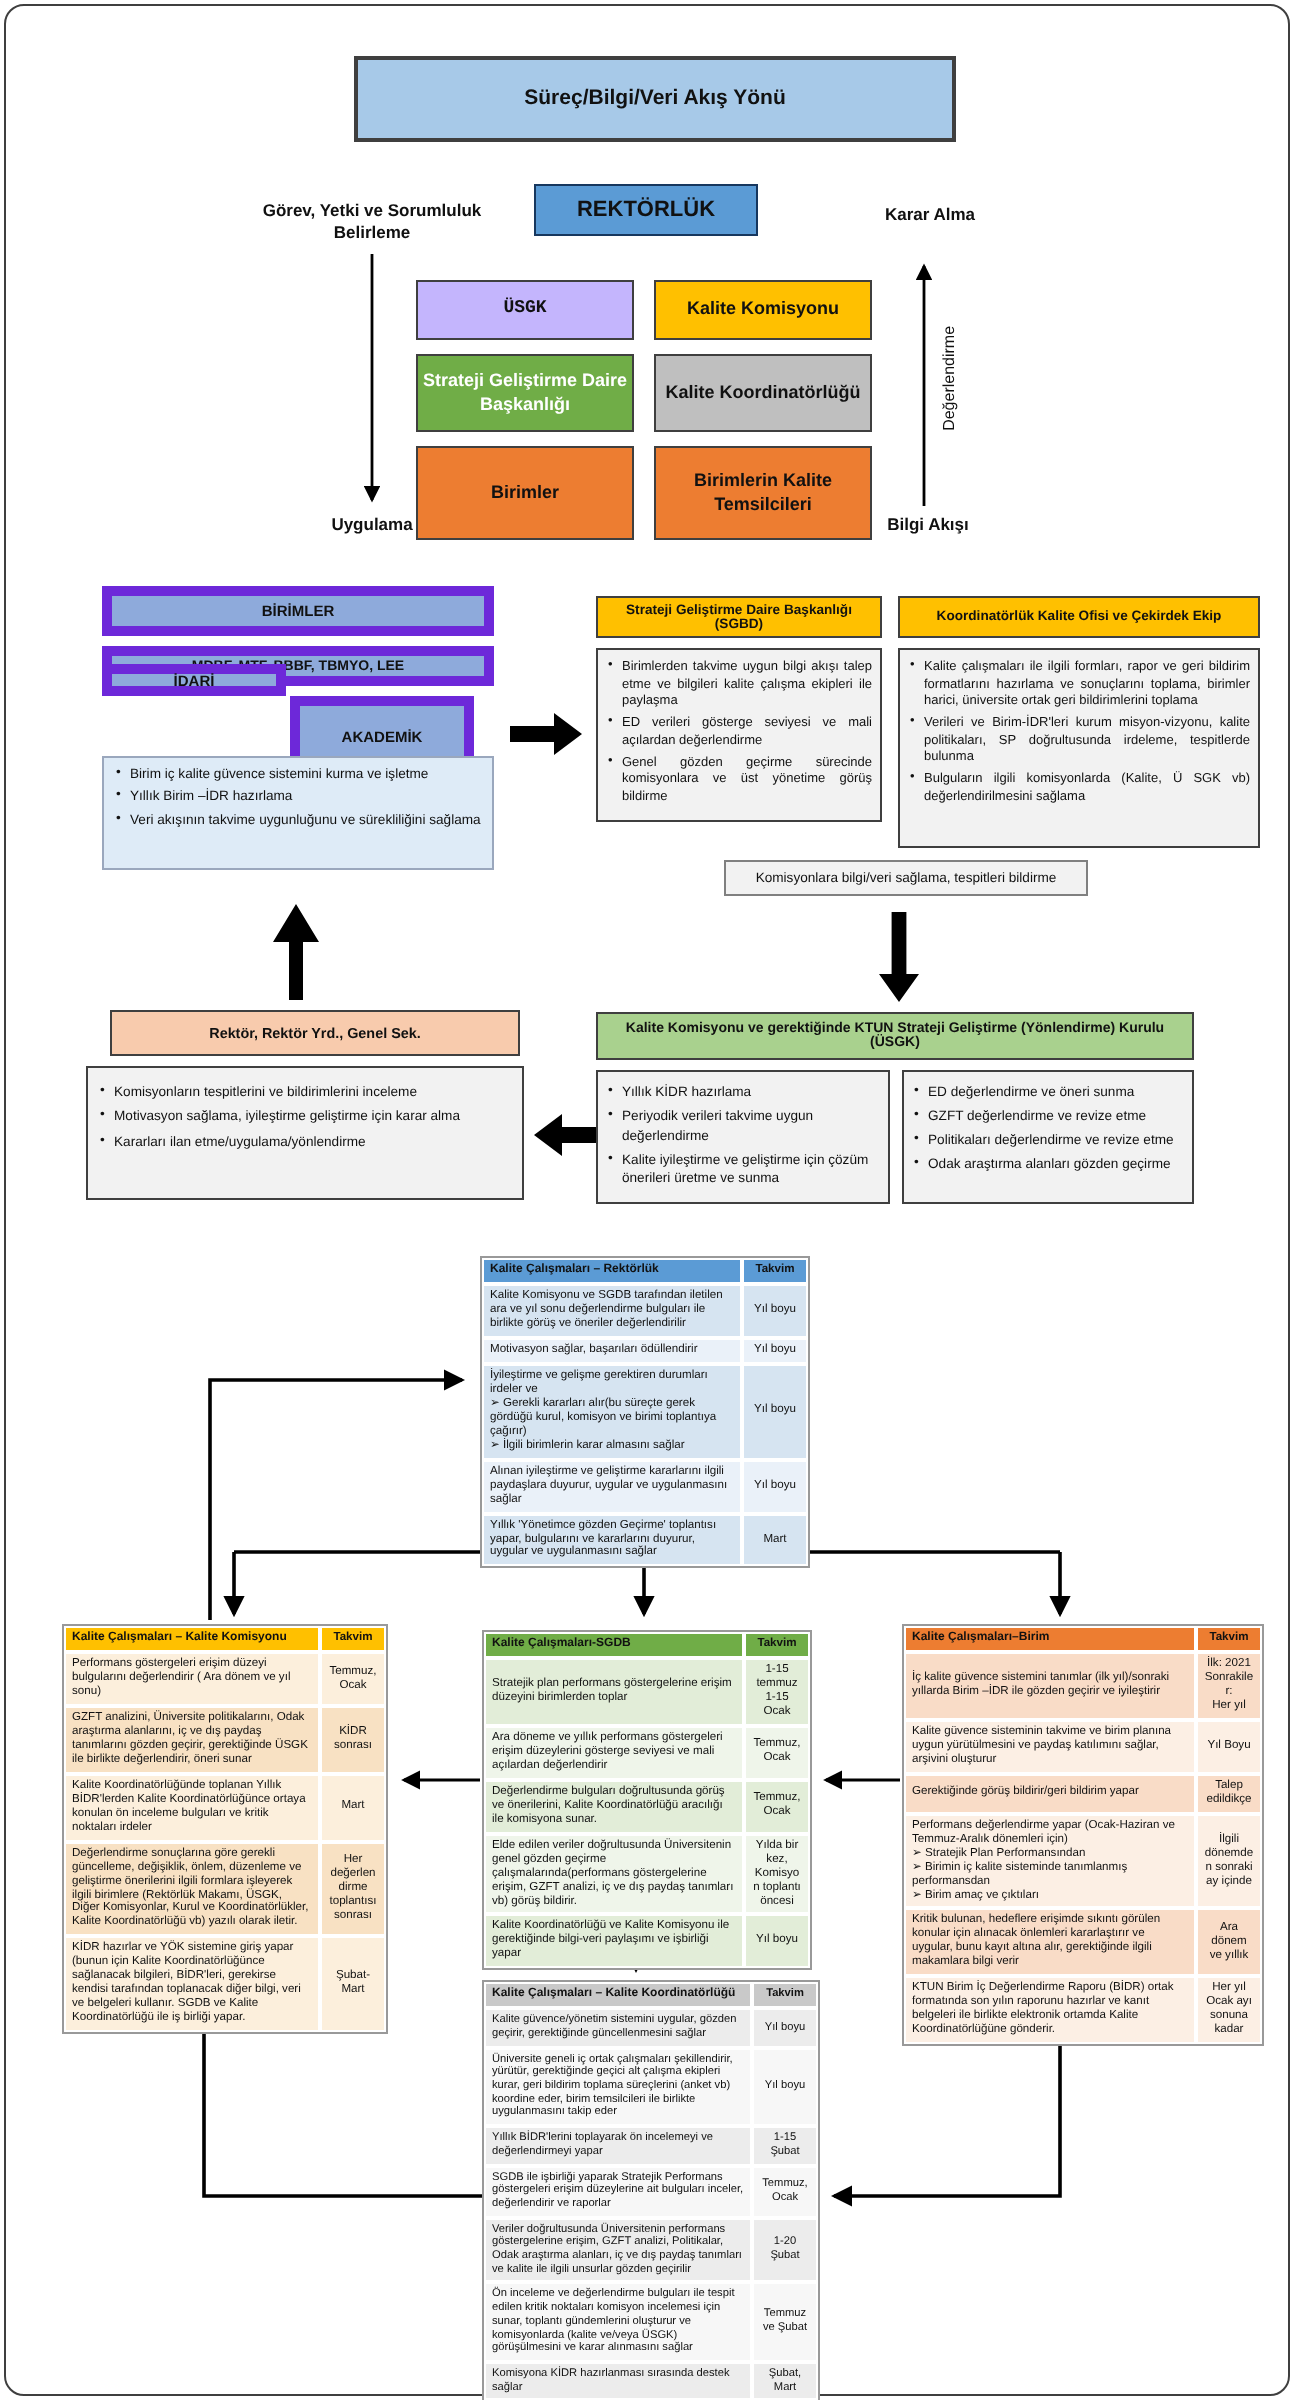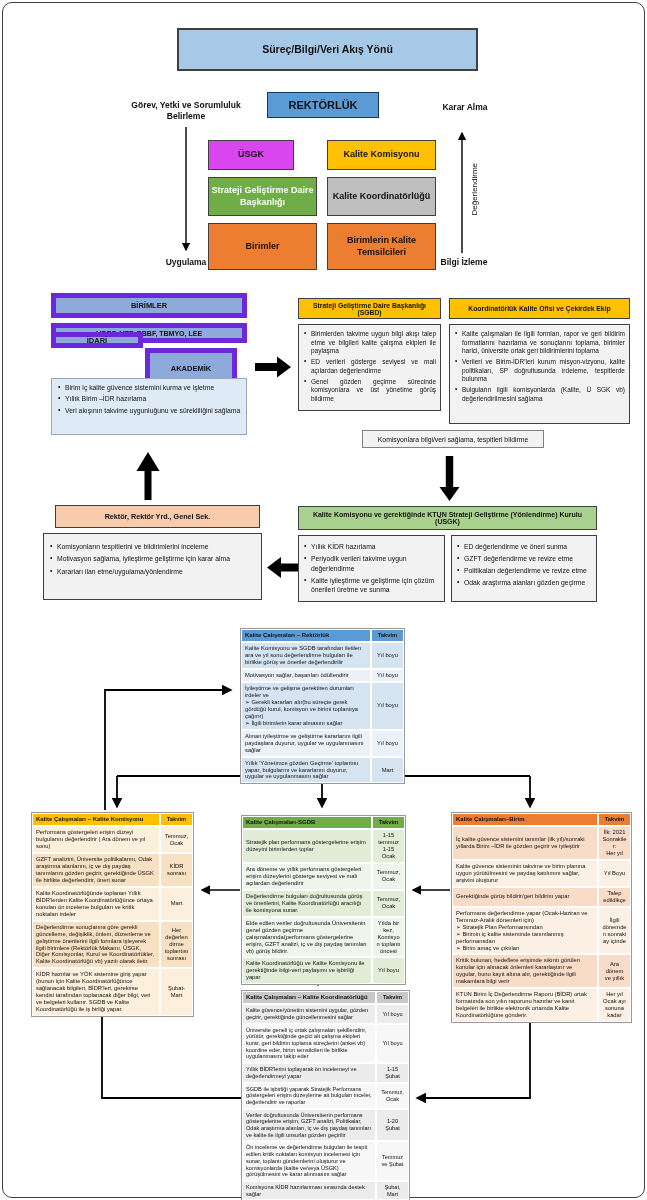--- a/index.html
+++ b/index.html
@@ -13,21 +13,21 @@
   #rektorluk{left:267px;top:92px;width:112px;height:26px;background:#5B9BD5;border:1.5px solid #17375E;display:flex;align-items:center;justify-content:center;font-weight:700;font-size:11px;}
 
   .axis-lbl{font-weight:700;font-size:8.5px;text-align:center;line-height:1.3;}
   #lbl-gorev{left:130px;top:100px;width:112px;}
   #lbl-karar{left:425px;top:102px;width:80px;}
   #lbl-uygulama{left:136px;top:257px;width:100px;}
   #lbl-bilgi{left:424px;top:257px;width:80px;}
   #lbl-degerlendirme{left:420px;top:184px;width:110px;transform:rotate(-90deg);font-weight:400;font-size:8px;text-align:center;}
 
   .org{border:1.5px solid #3f3f3f;display:flex;align-items:center;justify-content:center;text-align:center;font-weight:700;font-size:9px;line-height:1.25;padding:2px;}
-  #org-usgk{left:208px;top:140px;width:86px;height:30px;background:#d946ef;}
+  #org-usgk{left:208px;top:140px;width:109px;height:30px;background:#c4b5fd;font-family:Liberation Mono, monospace;}
   #org-kk{left:327px;top:140px;width:109px;height:30px;background:#FFC000;}
   #org-sgdb{left:208px;top:177px;width:109px;height:39px;background:#70AD47;color:#fff;}
   #org-kkoord{left:327px;top:177px;width:109px;height:39px;background:#BFBFBF;}
   #org-birimler{left:208px;top:223px;width:109px;height:47px;background:#ED7D31;}
   #org-bkt{left:327px;top:223px;width:109px;height:47px;background:#ED7D31;}
 
   .bluebar{background:#8EAADB;border:5px solid #6d28d9;display:flex;align-items:center;justify-content:center;font-weight:700;text-align:center;}
   #bb-title{left:51px;top:293px;width:196px;height:25px;font-size:7.5px;}
   #bb-units{left:51px;top:323px;width:196px;height:20px;font-size:7px;}
   #bb-idari{left:51px;top:332px;width:92px;height:16px;font-size:7.5px;}
@@ -103,21 +103,21 @@
 <div class="abs" id="frame"></div>
 
 <div class="abs" id="titlebox">
   <div>Süreç/Bilgi/Veri Akış Yönü</div>
 </div>
 
 <div class="abs" id="rektorluk">REKTÖRLÜK</div>
 <div class="abs axis-lbl" id="lbl-gorev">Görev, Yetki ve Sorumluluk Belirleme</div>
 <div class="abs axis-lbl" id="lbl-karar">Karar Alma</div>
 <div class="abs axis-lbl" id="lbl-uygulama">Uygulama</div>
-<div class="abs axis-lbl" id="lbl-bilgi">Bilgi İzleme</div>
+<div class="abs axis-lbl" id="lbl-bilgi">Bilgi Akışı</div>
 <div class="abs axis-lbl" id="lbl-degerlendirme">Değerlendirme</div>
 
 <div class="abs org" id="org-usgk">ÜSGK</div>
 <div class="abs org" id="org-kk">Kalite Komisyonu</div>
 <div class="abs org" id="org-sgdb">Strateji Geliştirme Daire Başkanlığı</div>
 <div class="abs org" id="org-kkoord">Kalite Koordinatörlüğü</div>
 <div class="abs org" id="org-birimler">Birimler</div>
 <div class="abs org" id="org-bkt">Birimlerin Kalite Temsilcileri</div>
 
 <div class="abs bluebar" id="bb-title">BİRİMLER</div>

